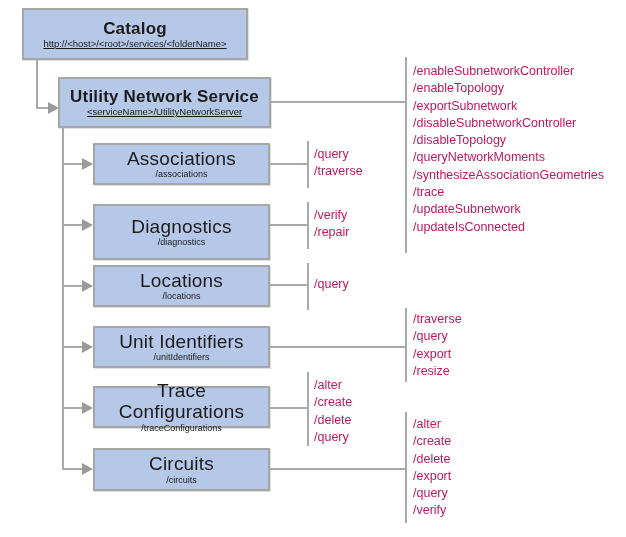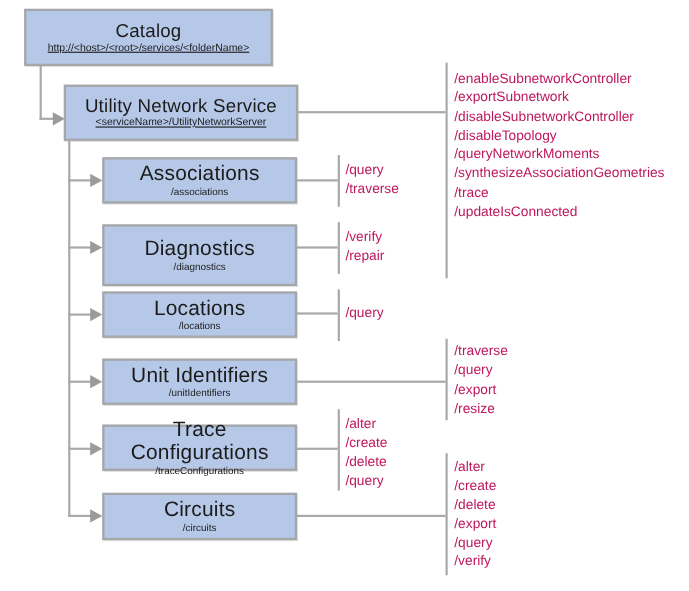--- a/index.html
+++ b/index.html
@@ -16,21 +16,21 @@
        border-top:6px solid transparent;border-bottom:6px solid transparent;}
   
   .node{
     position:absolute;background:#b6c8e8;border:2px solid #a6a6a6;
     box-sizing:border-box;display:flex;flex-direction:column;
     align-items:center;justify-content:center;text-align:center;
     box-shadow:1px 1px 0 rgba(166,166,166,.35);
   }
   .node .title{font-size:19px;color:#1b1b1b;line-height:1.12;letter-spacing:.2px;}
   .node .sub{font-size:9px;color:#1b1b1b;line-height:1.25;}
-  .node.big .title{font-size:17px;}
+  .node.big .title{font-size:17px;font-weight:bold;}
   .node.big .sub{font-size:9.5px;text-decoration:underline;}
   
   .ops{position:absolute;font-size:12.5px;line-height:17.3px;color:#be185d;white-space:nowrap;}
 </style>
 </head>
 <body>
 
 <div class="canvas">
 
   <div class="v" style="left:36px;top:60px;height:49px"></div>
@@ -113,26 +113,28 @@
     <div class="sub">/traceConfigurations</div>
   </div>
 
   <div class="node" style="left:93px;top:448px;width:177px;height:43px">
     <div class="title">Circuits</div>
     <div class="sub">/circuits</div>
   </div>
 
   <div class="ops" style="left:413px;top:63px">
       <div>/enableSubnetworkController</div>
+      <div>/enableTopology</div>
       <div>/exportSubnetwork</div>
       <div>/disableSubnetworkController</div>
       <div>/disableTopology</div>
       <div>/queryNetworkMoments</div>
       <div>/synthesizeAssociationGeometries</div>
       <div>/trace</div>
+      <div>/updateSubnetwork</div>
       <div>/updateIsConnected</div>
     </div>
 
   <div class="ops" style="left:314px;top:146px">
       <div>/query</div>
       <div>/traverse</div>
     </div>
 
   <div class="ops" style="left:314px;top:207px">
       <div>/verify</div>

